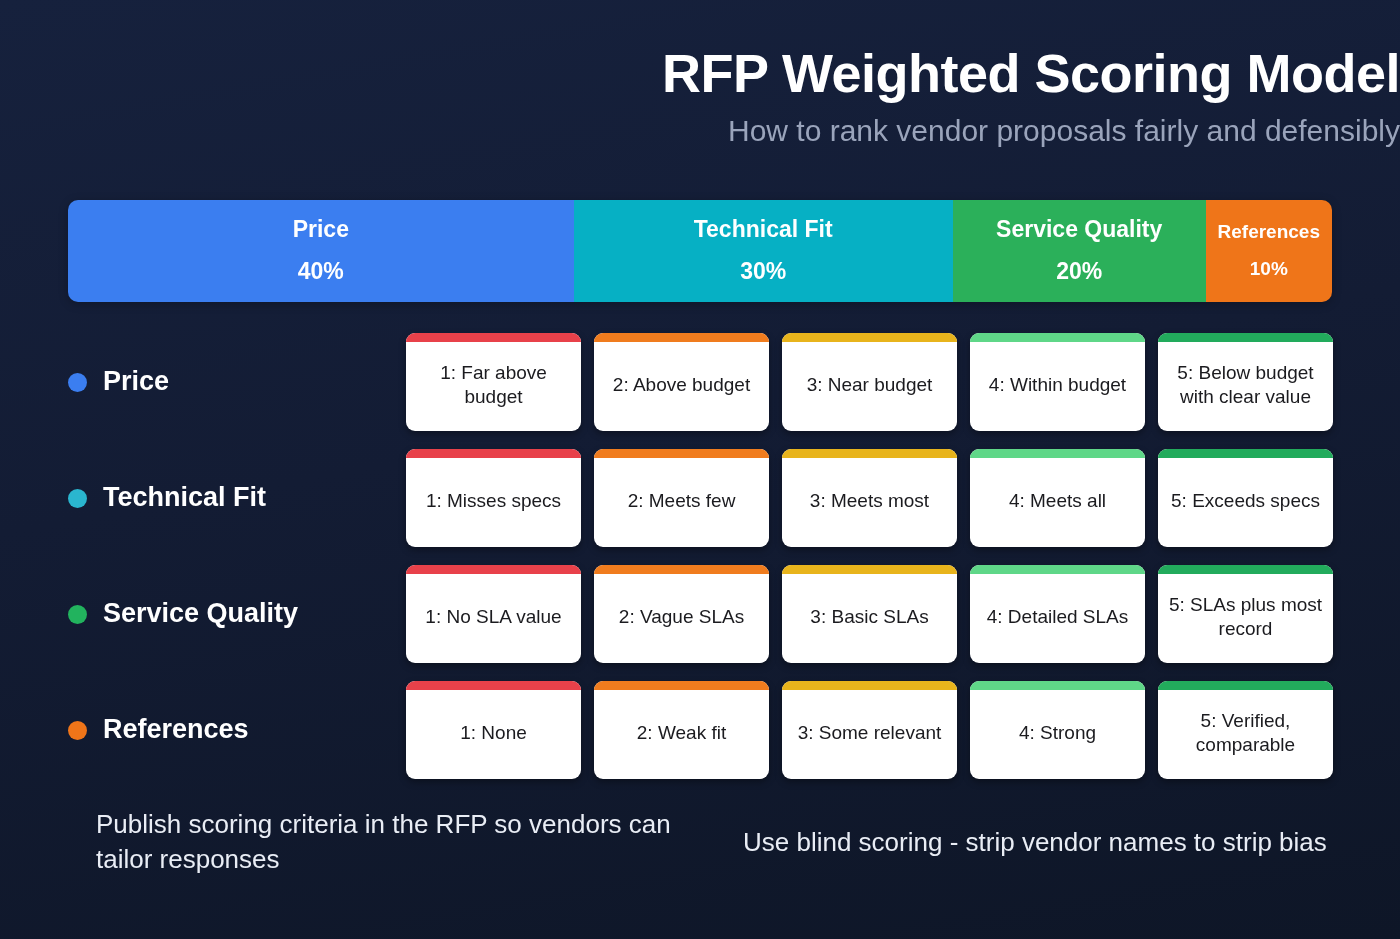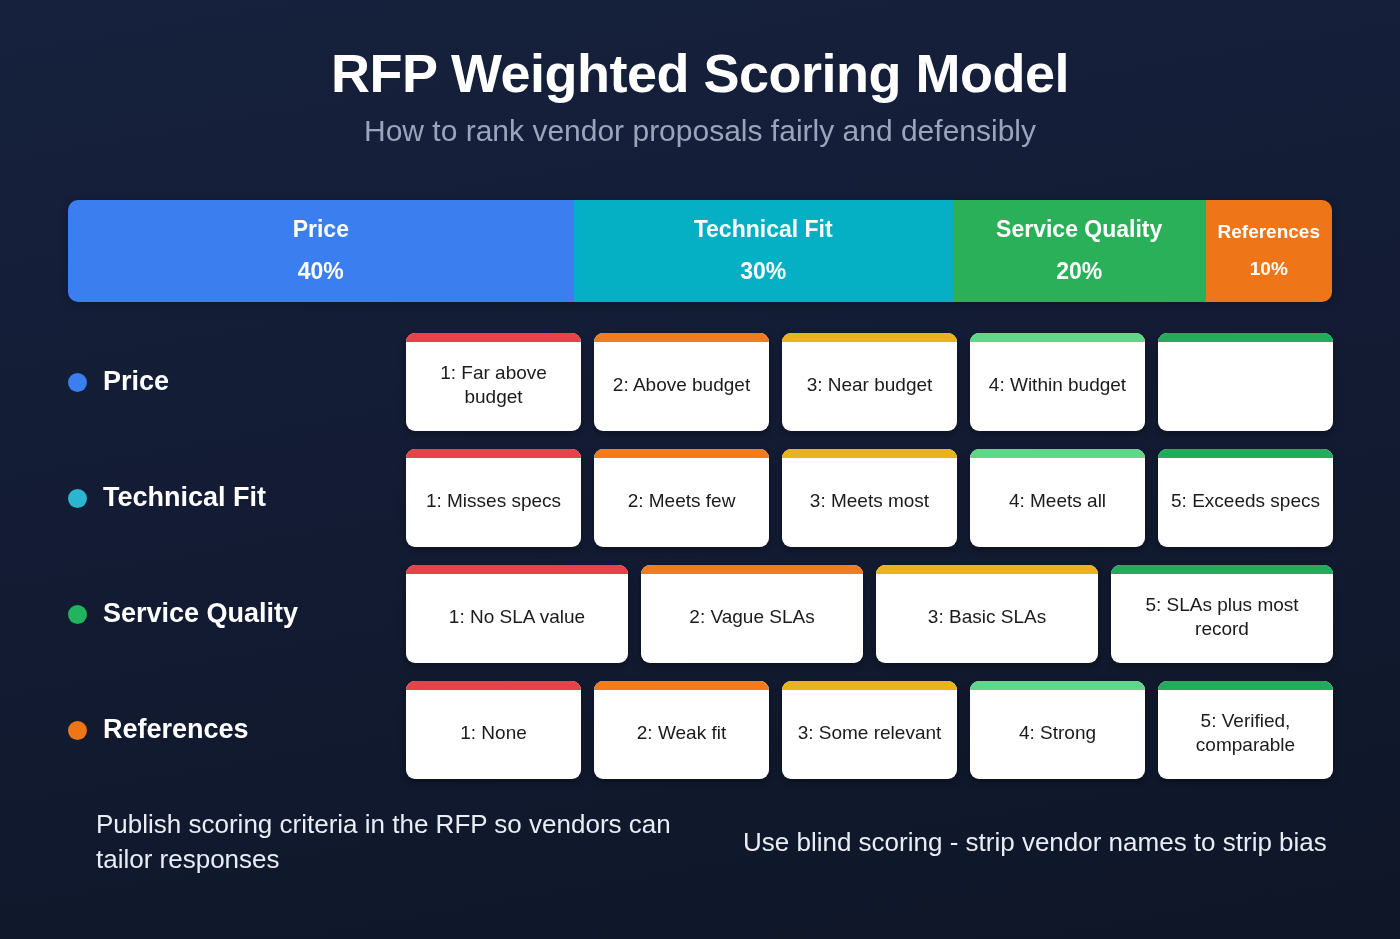--- a/index.html
+++ b/index.html
@@ -22,21 +22,21 @@
     box-sizing: border-box;
     overflow: hidden;
   }
 
   
   #header {
     position: absolute;
     top: 44px;
     left: 0;
     width: 1400px;
-    text-align: center;
+    text-align: right;
   }
   #title {
     font-size: 54px;
     font-weight: bold;
     color: #ffffff;
     letter-spacing: -0.5px;
     line-height: 1.08;
     margin: 0;
   }
   #subtitle {
@@ -227,20 +227,21 @@
           <div class="card">
             <div class="card-accent" style="background: rgb(232, 180, 28);"></div>
             <div class="card-text">3: Near budget</div>
           </div>
           <div class="card">
             <div class="card-accent" style="background: rgb(95, 215, 136);"></div>
             <div class="card-text">4: Within budget</div>
           </div>
           <div class="card">
             <div class="card-accent" style="background: rgb(34, 171, 92);"></div>
+            <div class="card-text">5: Below budget with clear value</div>
           </div>
         </div>
       </div>
       <div class="crit-row">
         <div class="row-label">
           <span class="bullet" style="background: rgb(42, 182, 207);"></span>
           <span class="row-label-text">Technical Fit</span>
         </div>
         <div class="cards">
           <div class="card">
@@ -277,20 +278,24 @@
           </div>
           <div class="card">
             <div class="card-accent" style="background: rgb(240, 124, 30);"></div>
             <div class="card-text">2: Vague SLAs</div>
           </div>
           <div class="card">
             <div class="card-accent" style="background: rgb(232, 180, 28);"></div>
             <div class="card-text">3: Basic SLAs</div>
           </div>
           <div class="card">
+            <div class="card-accent" style="background: rgb(95, 215, 136);"></div>
+            <div class="card-text">4: Detailed SLAs</div>
+          </div>
+          <div class="card">
             <div class="card-accent" style="background: rgb(34, 171, 92);"></div>
             <div class="card-text">5: SLAs plus most record</div>
           </div>
         </div>
       </div>
       <div class="crit-row">
         <div class="row-label">
           <span class="bullet" style="background: rgb(239, 117, 25);"></span>
           <span class="row-label-text">References</span>
         </div>

